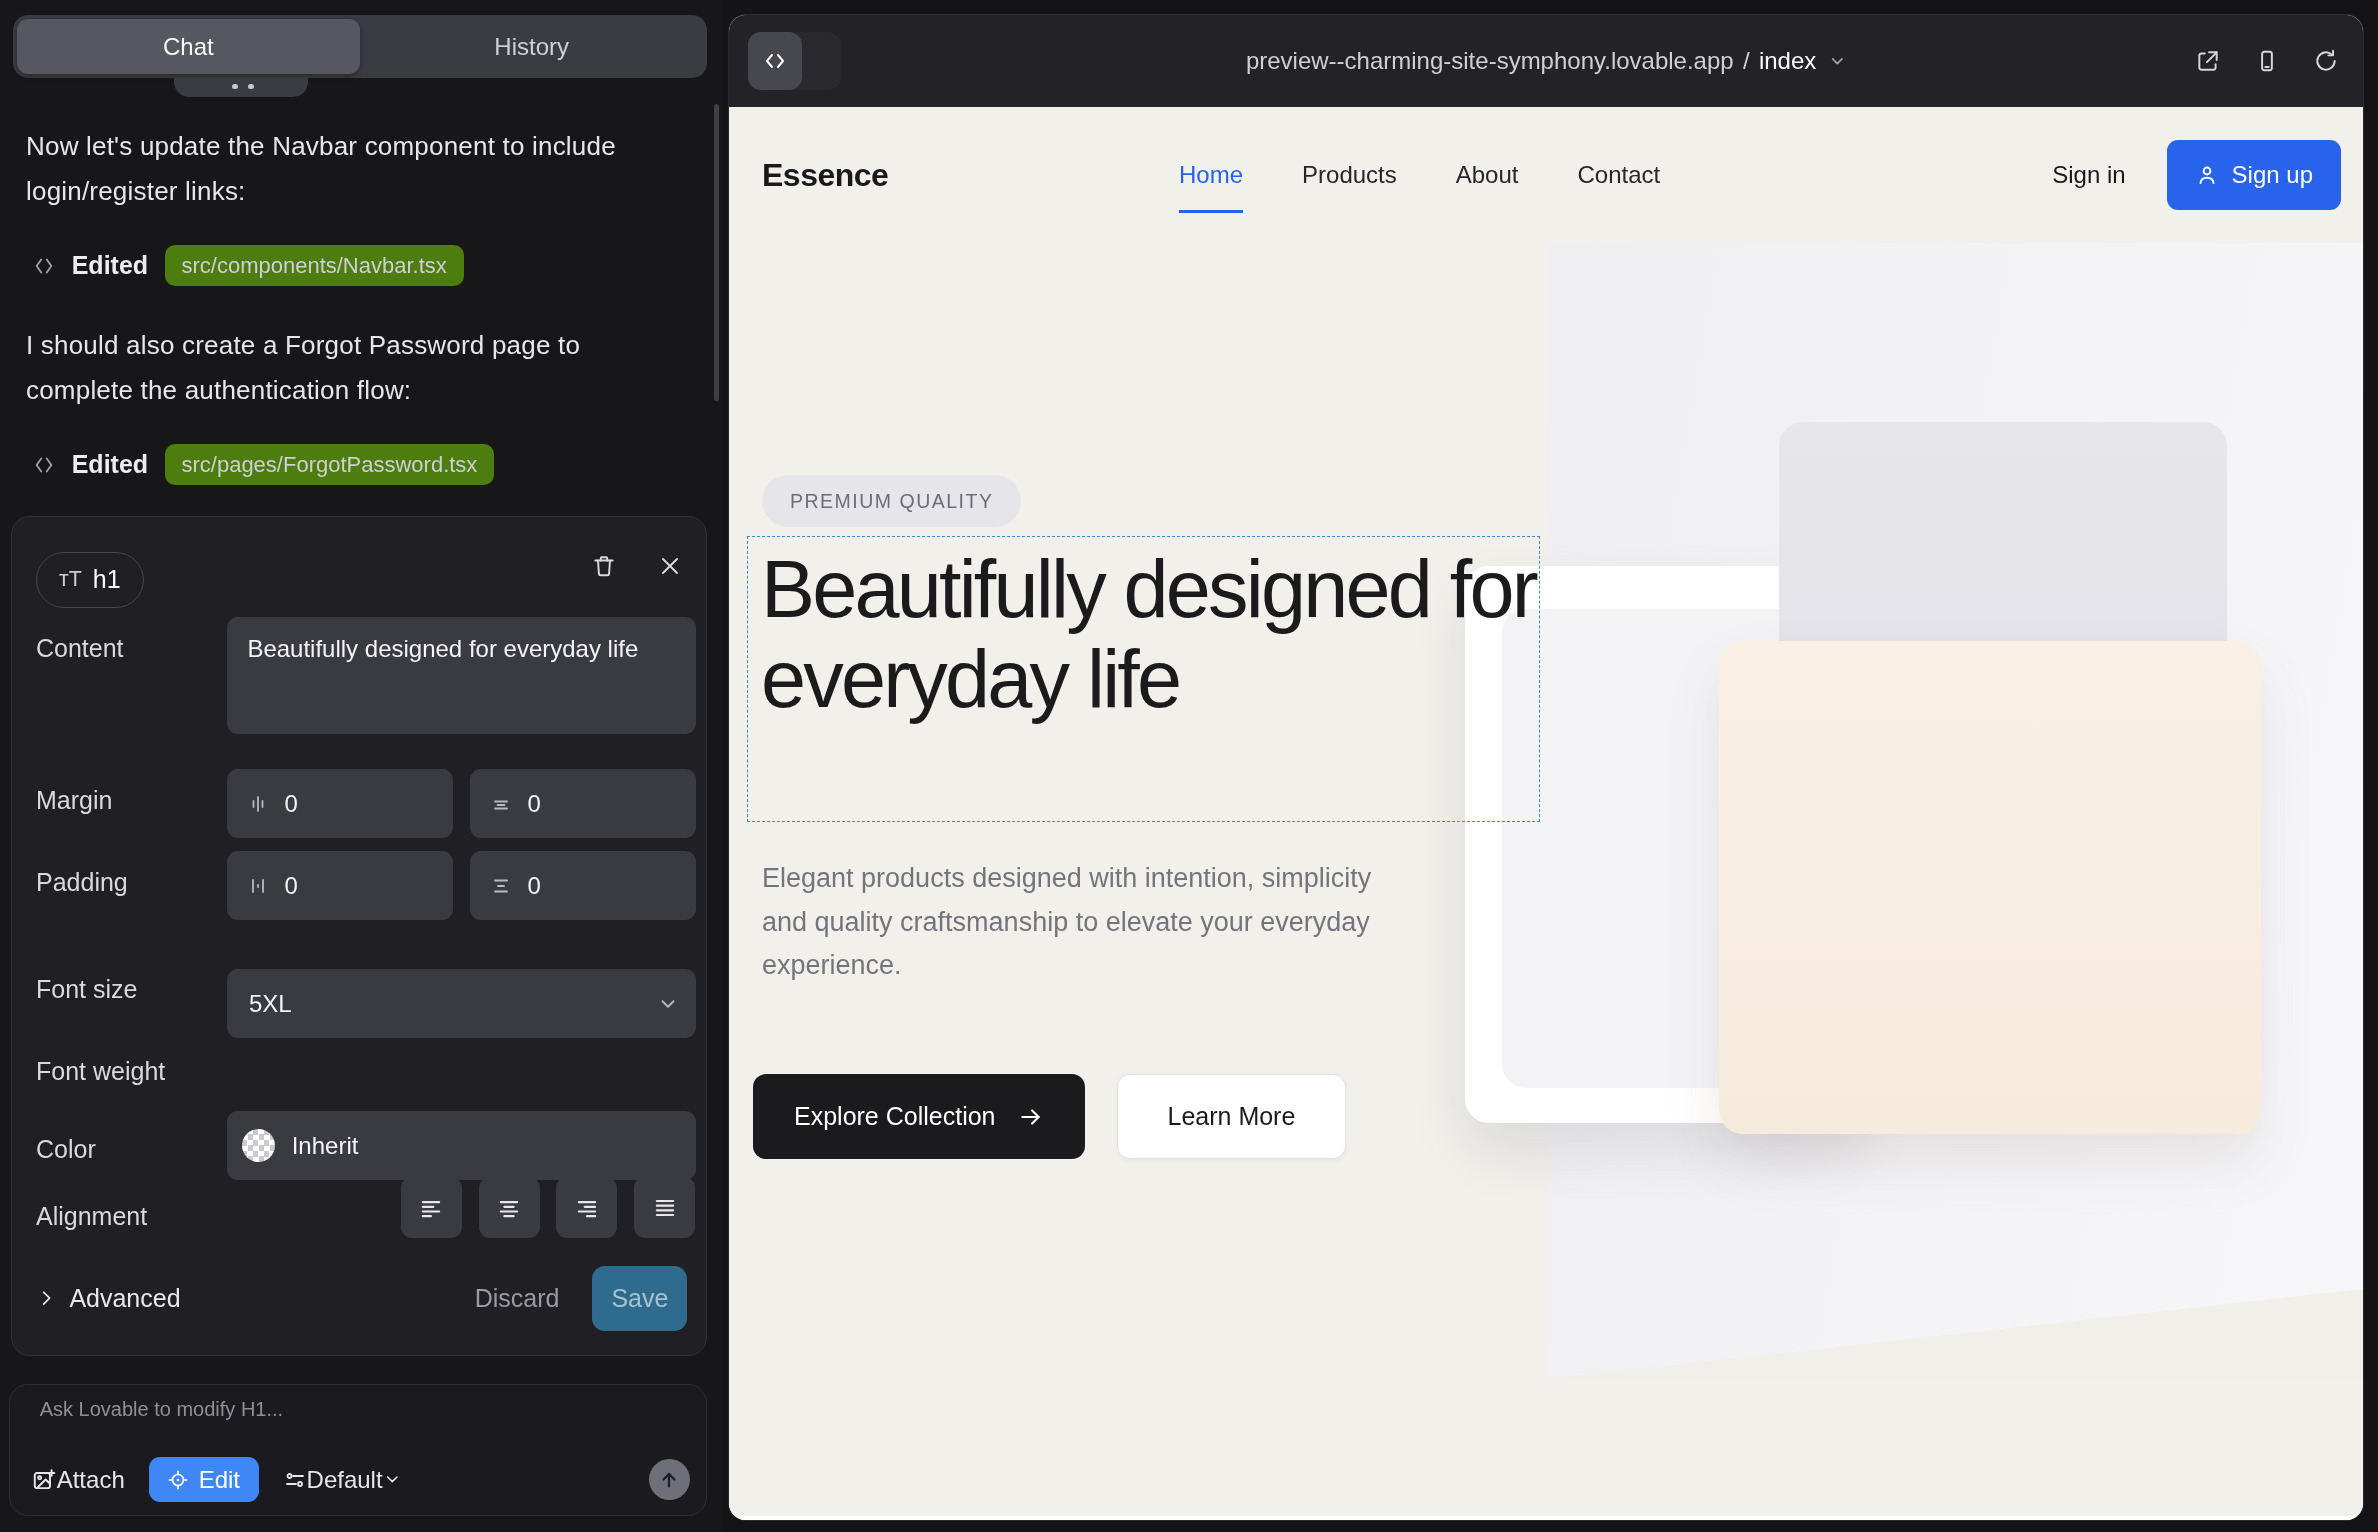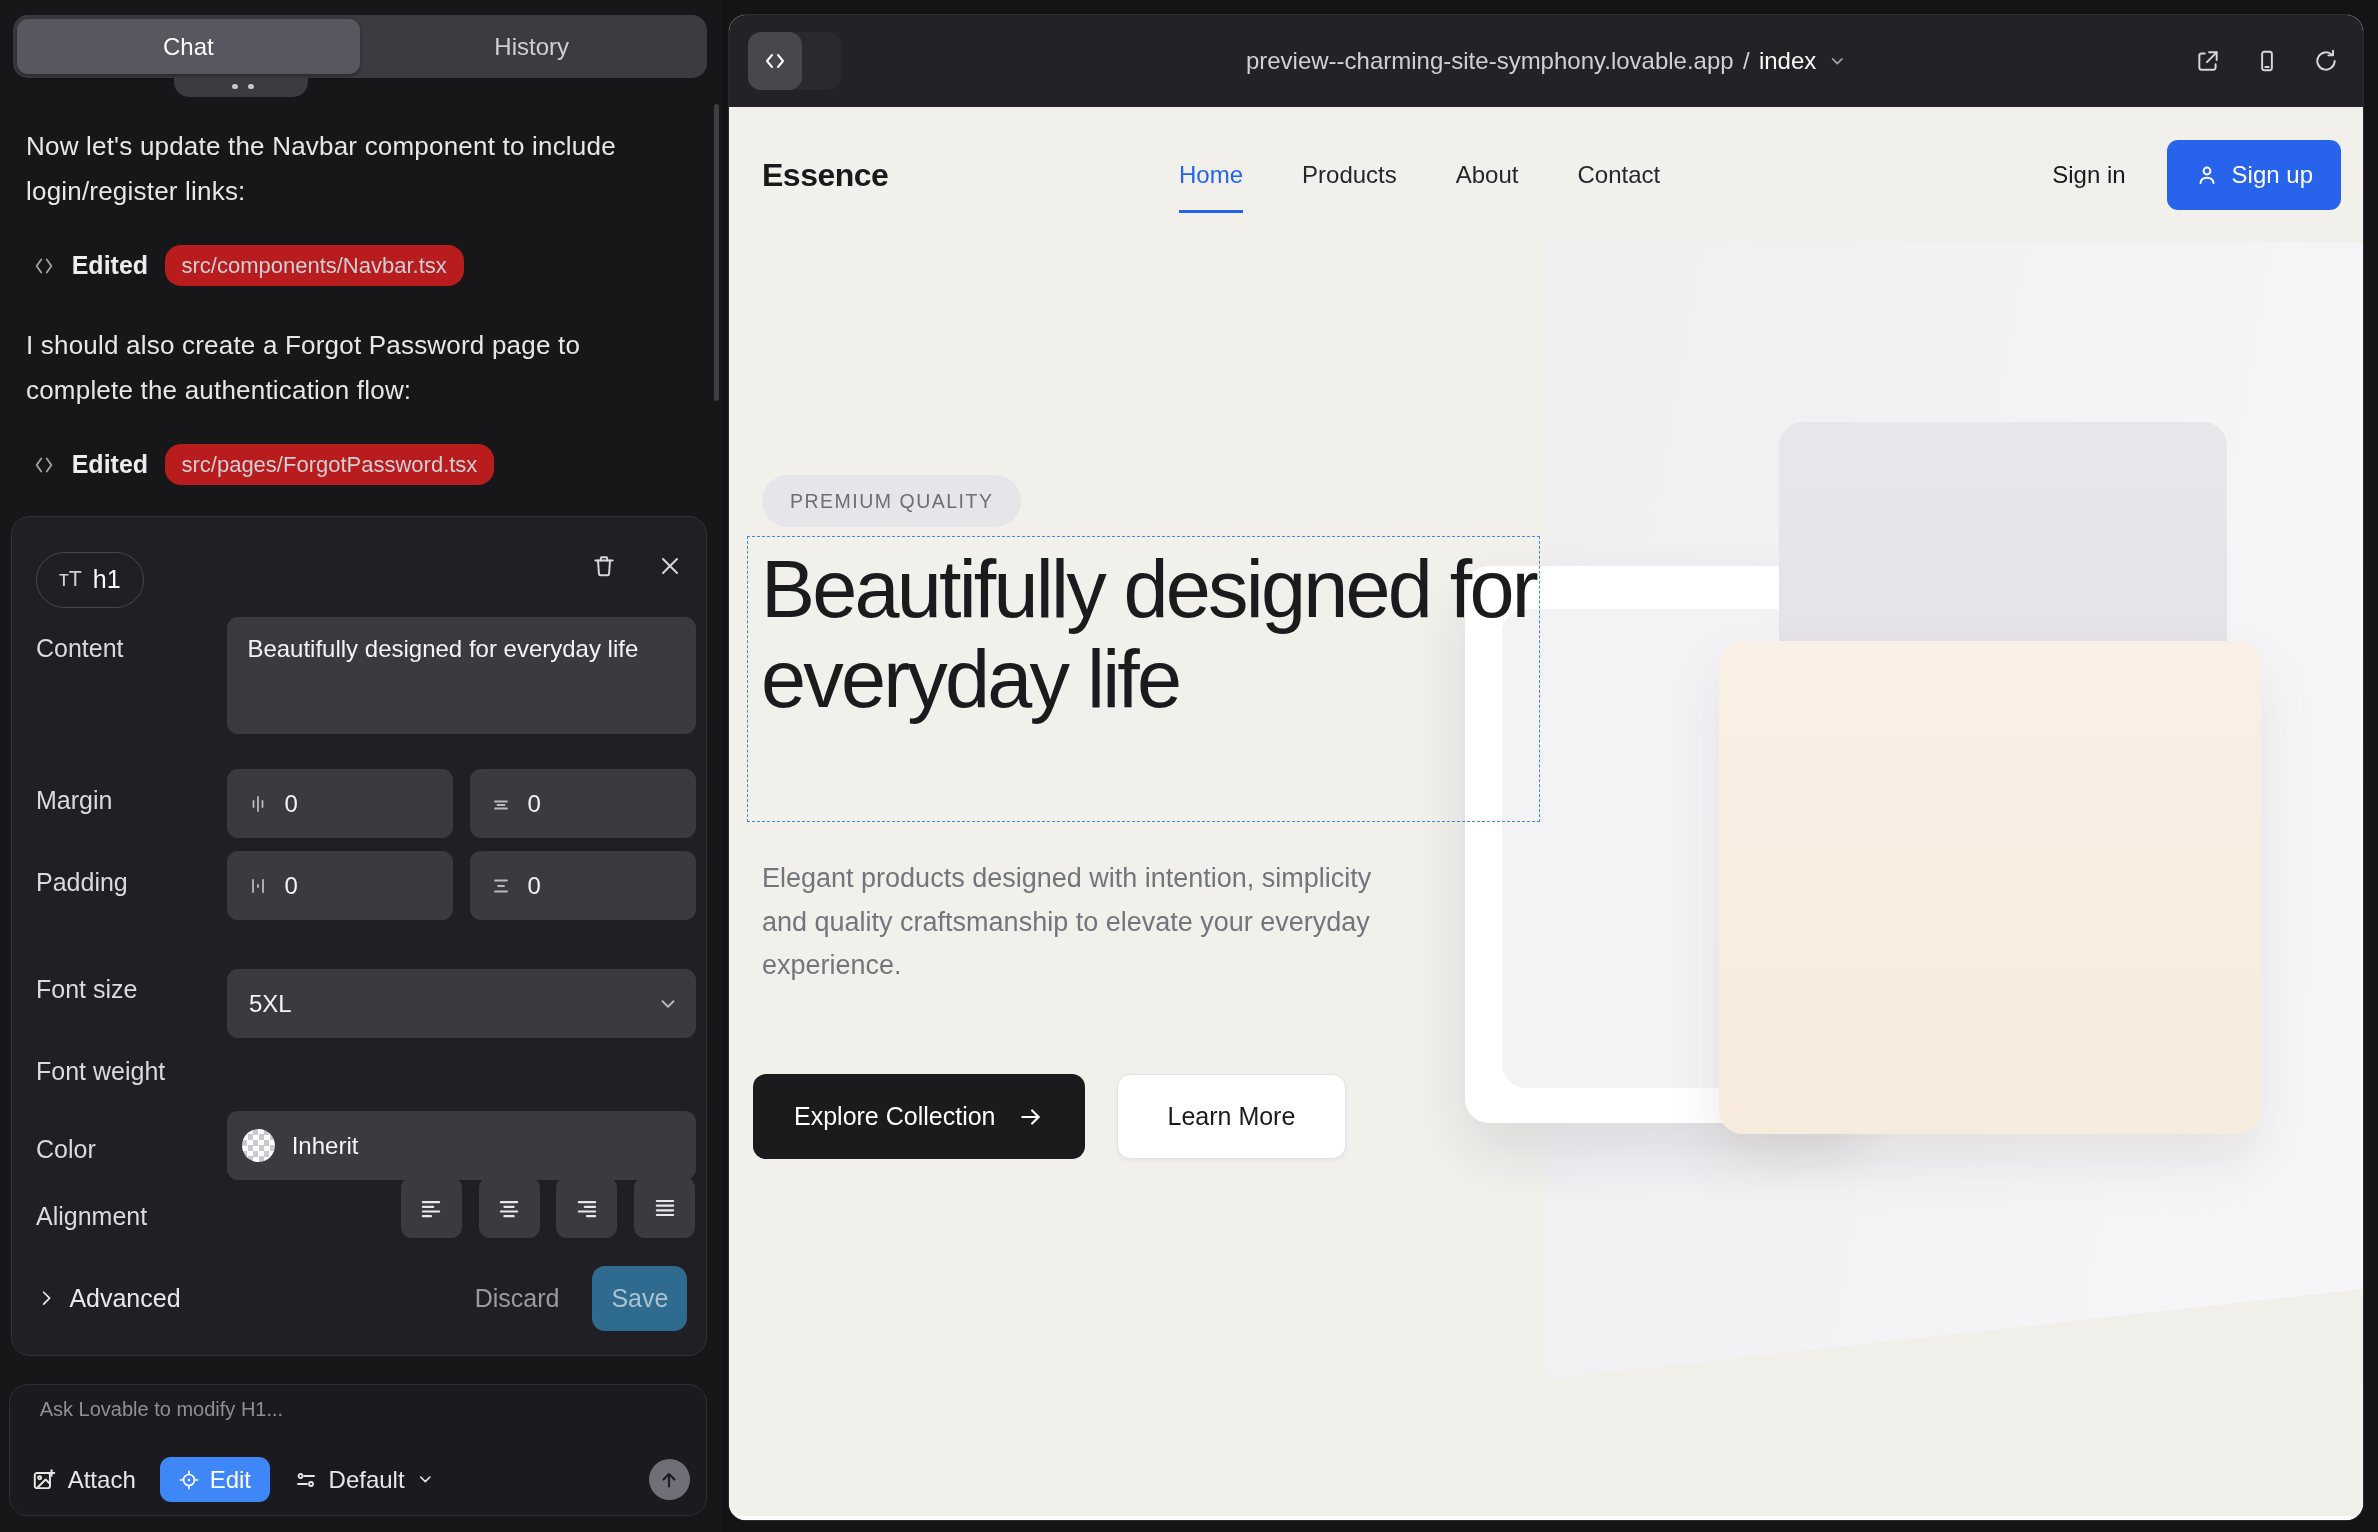--- a/index.html
+++ b/index.html
@@ -13,21 +13,21 @@
   .tab { flex:1; display:flex; align-items:center; justify-content:center; font-size:24px; color:#cfcfd5; border-radius:11px; cursor:pointer; }
   .tab.active { background:#57575f; color:#fafafa; box-shadow:0 1.9px 5.6px rgba(0,0,0,.35); }
 
   .partial-pill { position:absolute; left:174px; top:78px; width:134px; height:18.6px; background:#3b3b42; border-radius:0 0 15px 15px; }
   .partial-pill .dot { position:absolute; top:5.6px; width:5.6px; height:5.6px; border-radius:50%; background:#c6c6cd; }
 
   .chat-msg { position:absolute; left:26px; width:659px; font-size:26px; line-height:45px; color:#e7e7ea; letter-spacing:0.2px; }
   .edit-row { position:absolute; left:33px; display:flex; align-items:center; gap:16.7px; height:45px; }
   .edit-row .code-ic { color:#a0a0a8; display:flex; }
   .edit-row .edited { font-size:25px; font-weight:700; color:#ededf0; }
-  .file-chip { background:#b91c1c; color:#cfcfd5; font-size:22px; padding:7.4px 16.7px; border-radius:16px; }
+  .file-chip { background:#4d7c0f; color:#cfcfd5; font-size:22px; padding:7.4px 16.7px; border-radius:10px; }
 
   .scroll-thumb { position:absolute; left:714px; top:104px; width:4.6px; height:297px; background:#3e3e45; border-radius:2.8px; }
 
   
   .editor { position:absolute; left:11px; top:516px; width:696px; height:840px; background:#202024; border:0.9px solid #323238; border-radius:18.6px; }
   .editor-head { position:absolute; left:24px; top:20.4px; right:24px; height:58px; display:flex; align-items:center; }
   .tag-pill { display:flex; align-items:center; gap:11px; border:1.4px solid #46464d; border-radius:927px; height:56px; padding:0 22px;margin-top:27px; }
   .tag-pill .tglyph { font-size:21.3px; color:#cfcfd5; }
   .tag-pill .tname { font-size:25px; color:#fafafa; }
   .head-icons { margin-left:auto; display:flex; align-items:center; gap:41px; color:#d8d8dc; }
@@ -44,21 +44,21 @@
   .adv-row { position:absolute; left:24px; right:18.6px; top:748px; height:67px; display:flex; align-items:center; }
   .adv-left { display:flex; align-items:center; gap:13px; color:#e9e9ec; font-size:25px; cursor:pointer; }
   .discard { margin-left:auto; margin-right:33px; color:#9a9aa2; font-size:25px; cursor:pointer; }
   .save-btn { width:95px; height:65px; background:#2e6b8f; border:none; border-radius:13px; color:#a9c2d0; font-size:25px; font-family:inherit; cursor:pointer; }
 
   
   .composer { position:absolute; left:9.3px; top:1384px; width:698px; height:132px; background:#1b1b1f; border:0.9px solid #2e2e34; border-radius:18.6px; }
   .composer textarea { position:absolute; left:20.4px; top:13px; width:649px; height:43px; background:transparent; border:none; outline:none; resize:none; font-family:inherit; font-size:20px; color:#e7e7ea;margin-left:9px; }
   .composer textarea::placeholder { color:#8f8f97; }
   .composer-row { position:absolute; left:20.4px; right:16.7px; bottom:13px; height:45px; display:flex; align-items:center; gap:24px; }
-  .c-act { display:flex; align-items:center; gap:11px; color:#e7e7ea; font-size:24px; cursor:pointer;text-align:center; }
+  .c-act { display:flex; align-items:center; color:#e7e7ea; font-size:24px; cursor:pointer;text-align:center; }
   .edit-pill { display:flex; align-items:center; gap:9.3px; background:#3f86f6; color:#fff; font-size:24px; height:45px; padding:0 18.6px; border-radius:11px; cursor:pointer; }
   .send-btn { margin-left:auto; width:41px; height:41px; border-radius:50%; background:#6f6f77; display:flex; align-items:center; justify-content:center; color:#1d1d21; cursor:pointer; }
 
   
   .preview { position:absolute; left:729px; top:15px; width:1634px; height:1505px; border-radius:16.7px; overflow:hidden; background:#fff; box-shadow:0 0 0 0.9px #2c2c31; }
   .chrome { position:absolute; left:0; top:0; width:100%; height:92px; background:#232327; display:flex; align-items:center; }
   .code-toggle { position:absolute; left:18.6px; top:16.7px; width:93px; height:58px; background:#2a2a2e; border-radius:13px; cursor:pointer; }
   .code-toggle .knob { position:absolute; left:0; top:0; width:54px; height:58px; background:#47474e; border-radius:13px; display:flex; align-items:center; justify-content:center; color:#fff; }
   .urlbar { position:absolute; left:0; right:0; top:0; height:92px; display:flex; align-items:center; justify-content:center; gap:9.3px; font-size:24px; color:#cfcfd4; pointer-events:none; }
   .urlbar .path { color:#fafafa; font-weight:500; }

